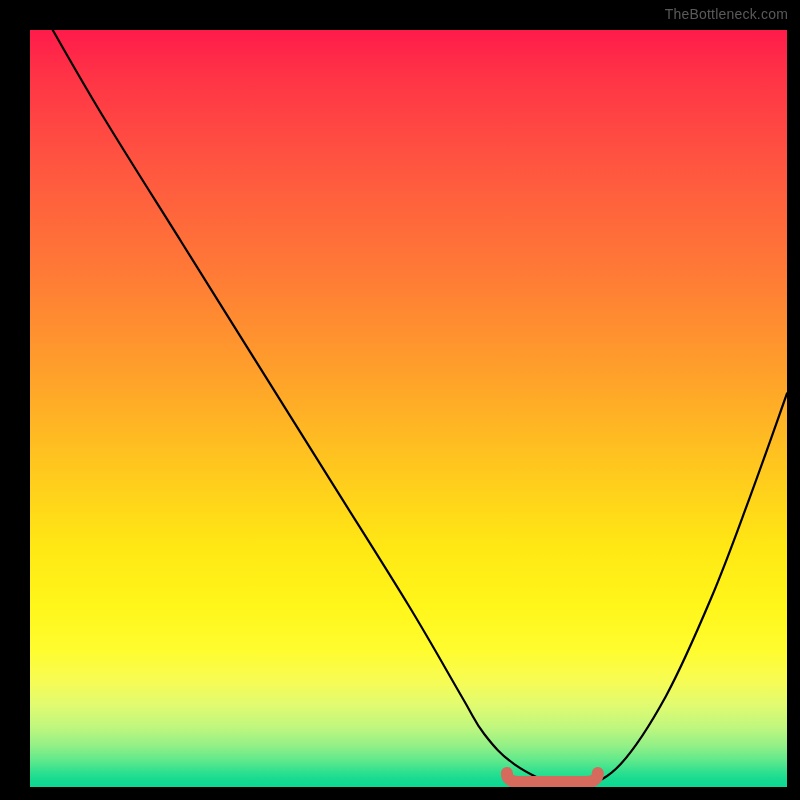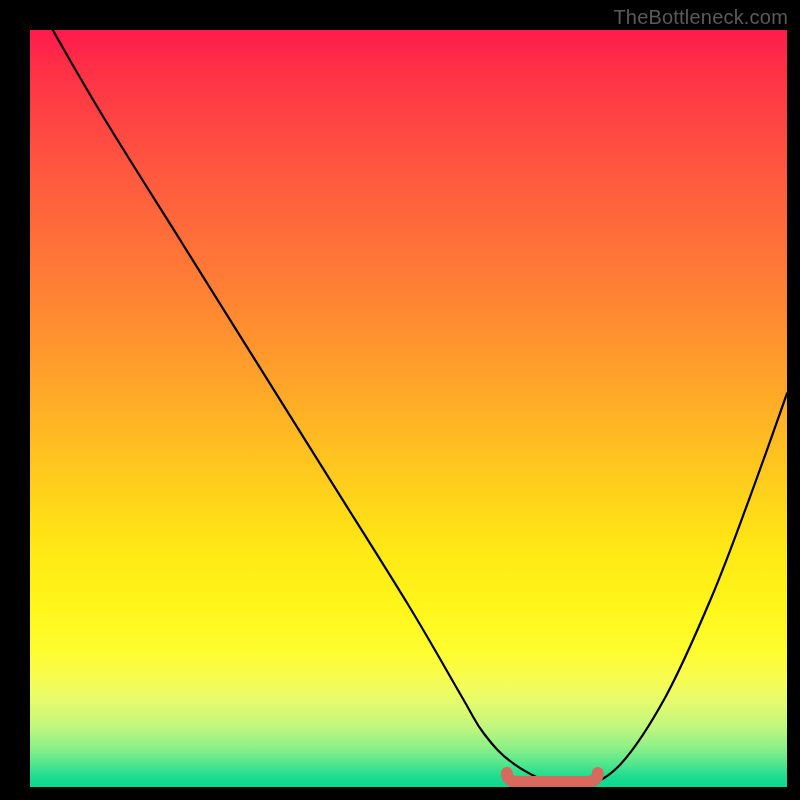--- a/index.html
+++ b/index.html
@@ -15,21 +15,21 @@
     position: relative;
     width: 800px;
     height: 800px;
     background: #000;
   }
   .watermark {
     position: absolute;
     top: 6px;
     right: 12px;
     color: #5a5a5a;
-    font-size: 20px;
+    font-size: 14px;
     font-weight: 400;
     letter-spacing: 0.2px;
     z-index: 10;
   }
   .plot-area {
     position: absolute;
     left: 30px;
     top: 30px;
     width: 757px;
     height: 757px;

